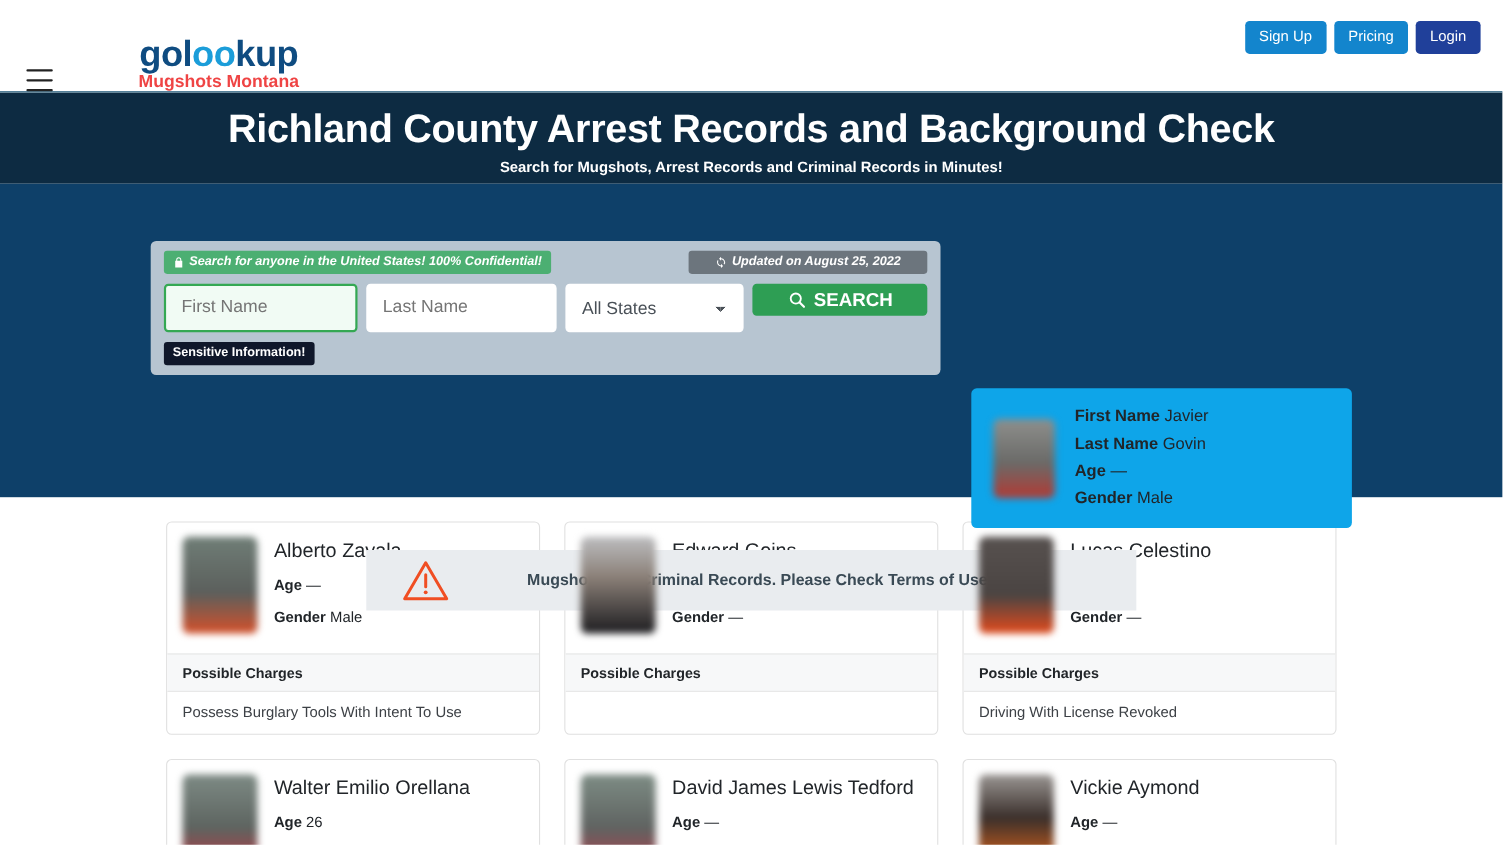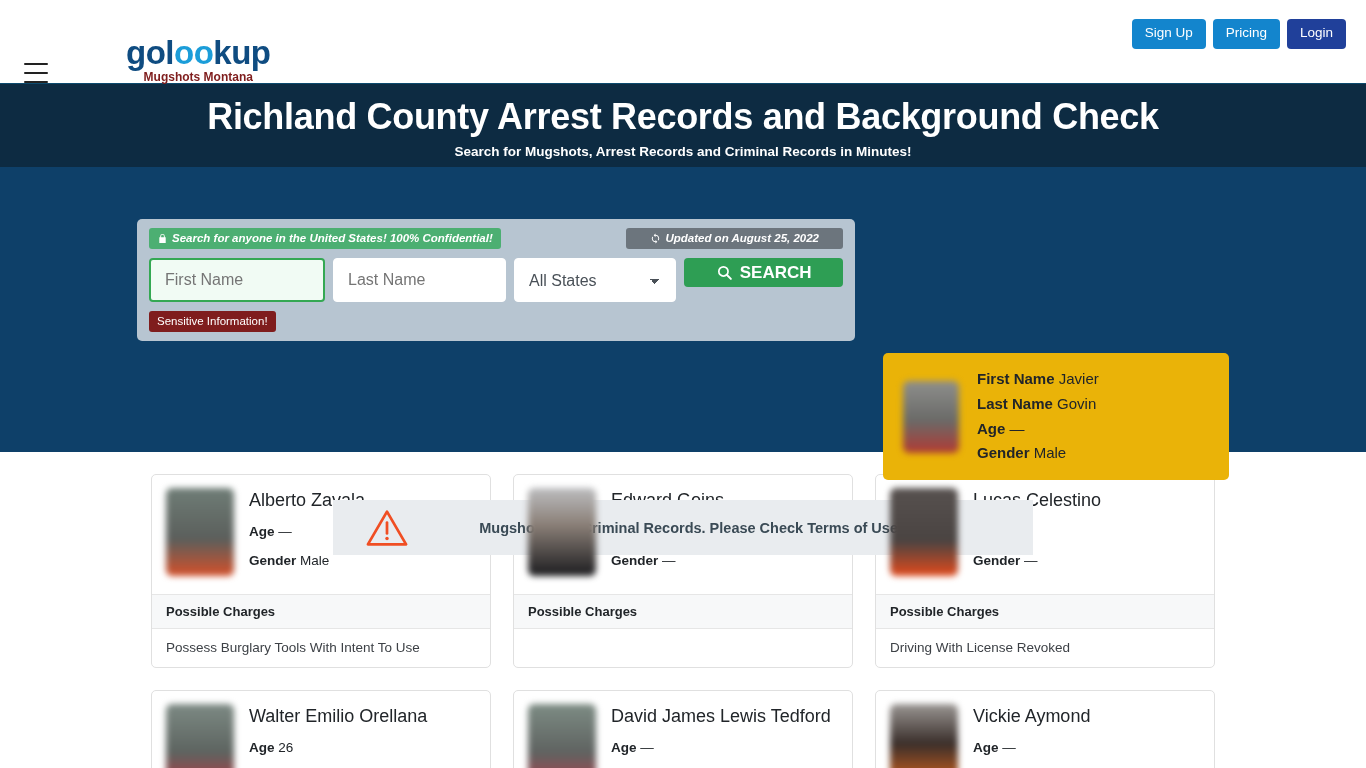--- a/index.html
+++ b/index.html
@@ -46,23 +46,23 @@
   .brand-main {
     font-size: 33px;
     font-weight: 700;
     color: #0f4c81;
     letter-spacing: -0.5px;
     position: relative;
     display: inline-block;
   }
   .brand-main .hl { color: #1b9dd9; }
   .brand-sub {
-    font-size: 12px;
-    font-weight: 700;
-    color: #7f1d1d;
+    font-size: 16px;
+    font-weight: 700;
+    color: #ef4444;
     margin-top: 2px;
   }
   .nav-actions {
     position: absolute;
     right: 20px;
     top: 19px;
     display: flex;
     gap: 7px;
   }
   .btn-nav {
@@ -198,38 +198,38 @@
     font-size: 17px;
     font-weight: 700;
     font-family: "Liberation Sans", sans-serif;
     cursor: pointer;
     display: flex;
     align-items: center;
     justify-content: center;
     gap: 7px;
   }
   .badge-red {
-    background: #7f1d1d;
+    background: #0f172a;
     color: #fff;
     font-size: 11.5px;
-    font-weight: 400;
+    font-weight: 700;
     padding: 4px 8px 5px;
     border-radius: 3px;
     display: inline-block;
     margin-top: 9px;
   }
 
   
   .feature-card {
     position: absolute;
     left: 883px;
     top: 186px;
     width: 346px;
     height: 127px;
-    background: #eab308;
+    background: #0ea5e9;
     border-radius: 5px;
     display: flex;
     align-items: center;
     padding: 0 20px;
     gap: 18px;
   }
   .mug {
     border-radius: 6px;
     flex: none;
     filter: blur(3.4px);

